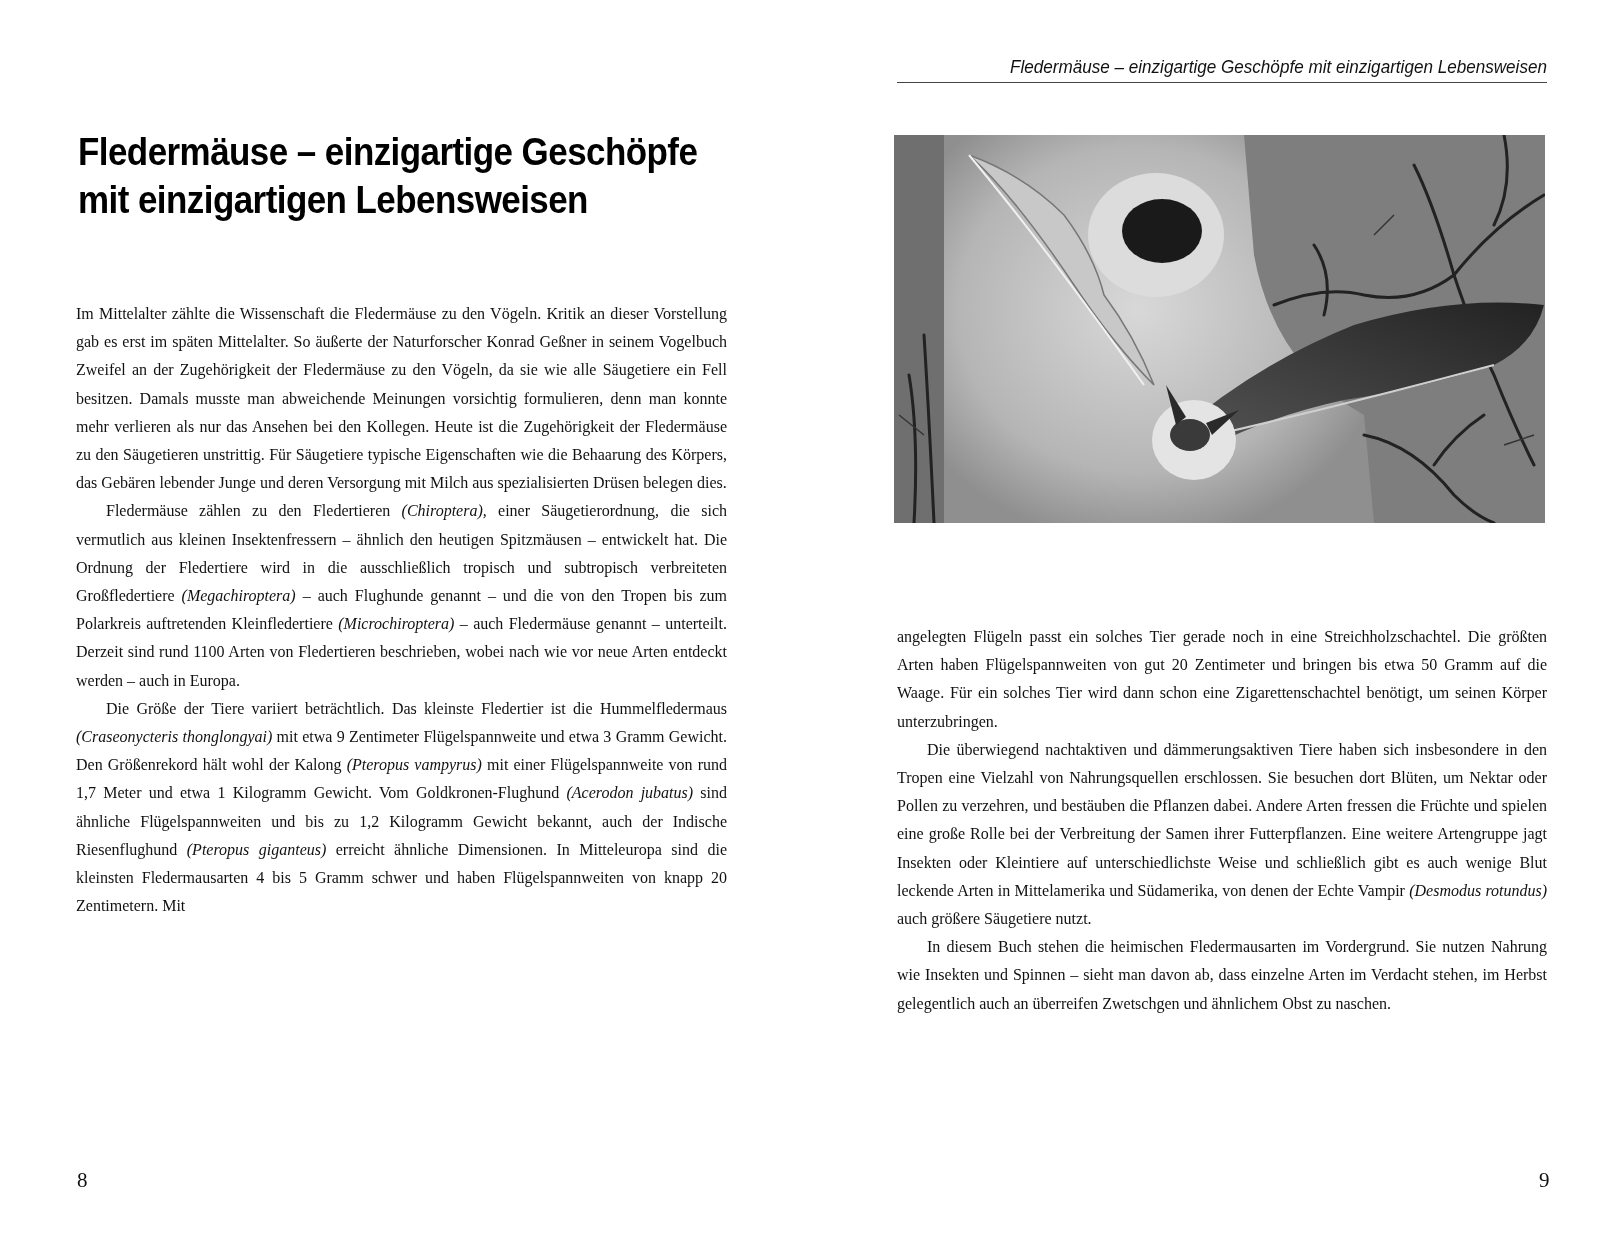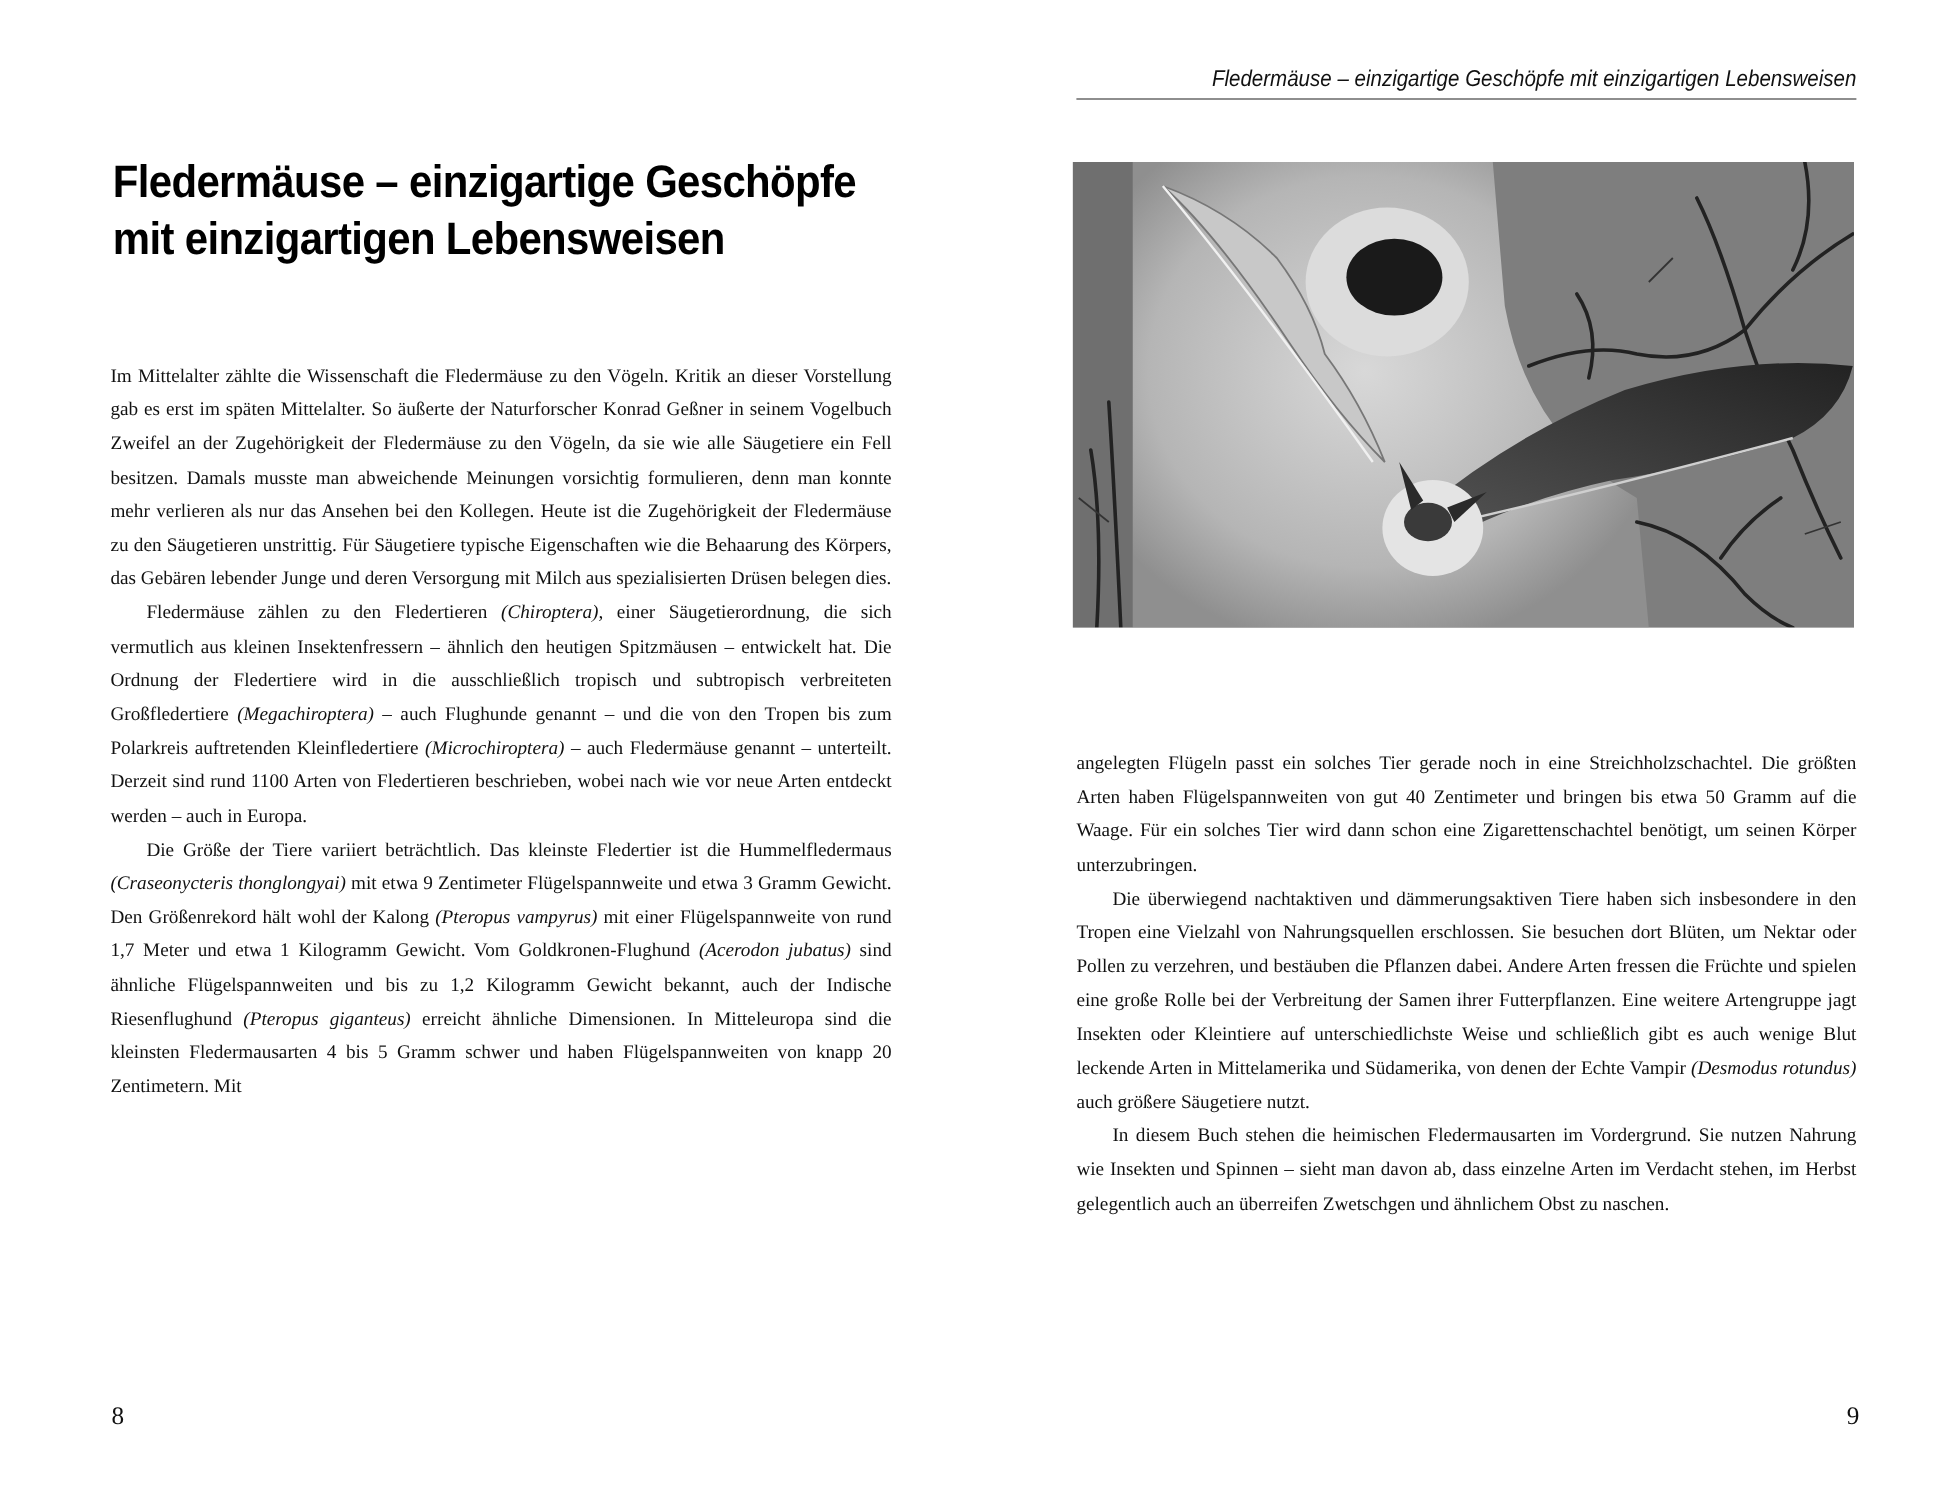--- a/index.html
+++ b/index.html
@@ -1,18 +1,18 @@
 <!DOCTYPE html>
 <html><head>
 <meta charset="utf-8">
 <style>
   html, body { margin: 0; padding: 0; background: #ffffff; }
   body { width: 1618px; height: 1240px; position: relative; overflow: hidden; color: #111; }
   .page { position: absolute; top: 0; height: 1095px; }
-  .page-left { left: 16px; width: 809px; padding-left: 28px; }
+  .page-left { left: 0; width: 809px; padding-left: 28px; }
   .page-right { left: 809px; width: 809px; }
 
   .chapter-title {
     position: absolute; left: 78px; top: 128px; width: 700px; margin: 0;
     font-family: "Liberation Sans", sans-serif; font-weight: bold;
     font-size: 38px; line-height: 48px; letter-spacing: -0.6px; color: #000;
     transform: scaleX(0.92); transform-origin: left top;
   }
 
   .running-head {
@@ -120,19 +120,19 @@
       <path d="M320 300 Q450 270 600 230" stroke="#cfcfcf" stroke-width="2" fill="none"></path>
 
       <ellipse cx="300" cy="305" rx="42" ry="40" fill="#e4e4e4"></ellipse>
       <ellipse cx="296" cy="300" rx="20" ry="16" fill="#3a3a3a"></ellipse>
       <path d="M282 290 L272 250 L292 282 Z" fill="#2a2a2a"></path>
       <path d="M312 288 L345 275 L318 300 Z" fill="#2a2a2a"></path>
     </svg>
   </div>
 
   <div class="body-text right-text">
-    <p>angelegten Flügeln passt ein solches Tier gerade noch in eine Streichholzschachtel. Die größten Arten haben Flügelspannweiten von gut 40 Zentimeter und bringen bis etwa 50 Gramm auf die Waage. Für ein solches Tier wird dann schon eine Zigarettenschachtel benötigt, um seinen Körper unterzubringen.</p>
+    <p>angelegten Flügeln passt ein solches Tier gerade noch in eine Streichholzschachtel. Die größten Arten haben Flügelspannweiten von gut 20 Zentimeter und bringen bis etwa 50 Gramm auf die Waage. Für ein solches Tier wird dann schon eine Zigarettenschachtel benötigt, um seinen Körper unterzubringen.</p>
     <p class="indent"><span>Die überwiegend nachtaktiven und dämmerungsaktiven Tiere haben sich insbesondere in den Tropen eine Vielzahl von Nahrungsquellen erschlossen. Sie besuchen dort Blüten, um Nektar oder Pollen zu verzehren, und bestäuben die Pflanzen dabei. Andere Arten fressen die Früchte und spielen eine große Rolle bei der Verbreitung der Samen ihrer Futterpflanzen. Eine weitere Artengruppe jagt Insekten oder Kleintiere auf unterschiedlichste Weise und schließlich gibt es auch wenige Blut leckende Arten in Mittelamerika und Südamerika, von denen der Echte Vampir </span><em>(Desmodus rotundus)</em><span> auch größere Säugetiere nutzt.</span></p>
     <p class="indent">In diesem Buch stehen die heimischen Fledermausarten im Vordergrund. Sie nutzen Nahrung wie Insekten und Spinnen – sieht man davon ab, dass einzelne Arten im Verdacht stehen, im Herbst gelegentlich auch an überreifen Zwetschgen und ähnlichem Obst zu naschen.</p>
   </div>
 
   <div class="folio folio-right">9</div>
 </div>
 
 </body></html>

